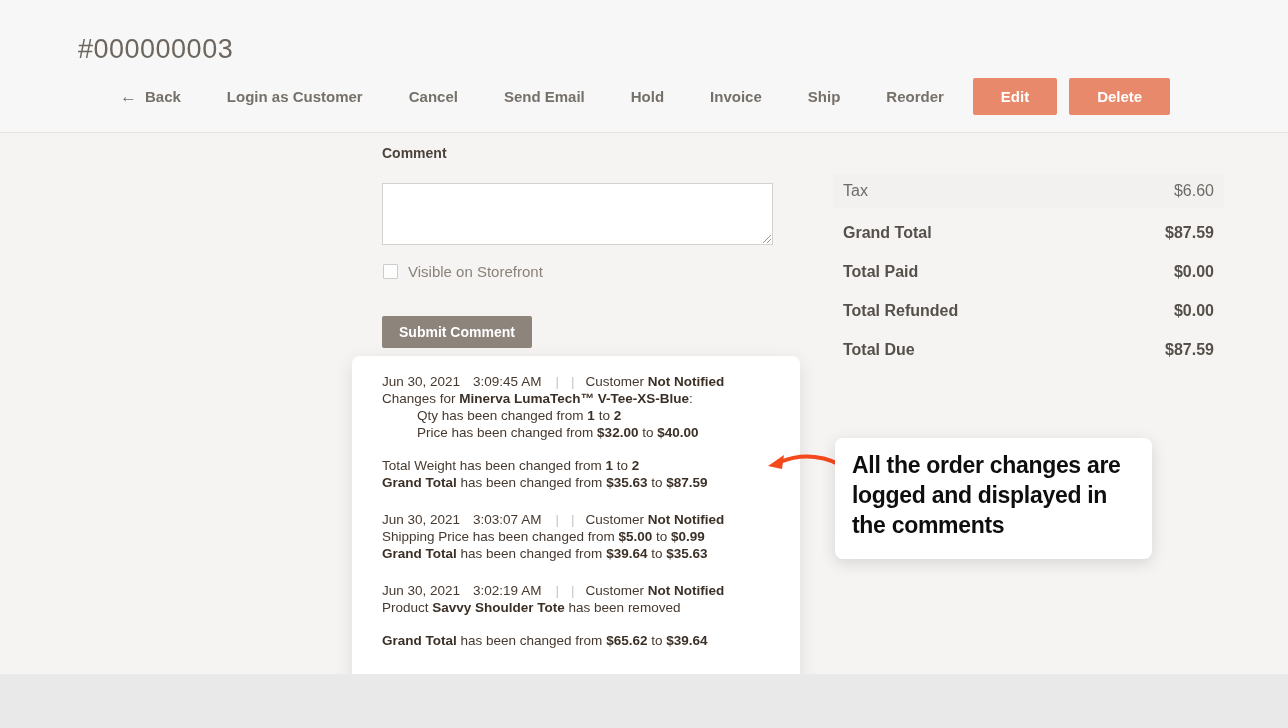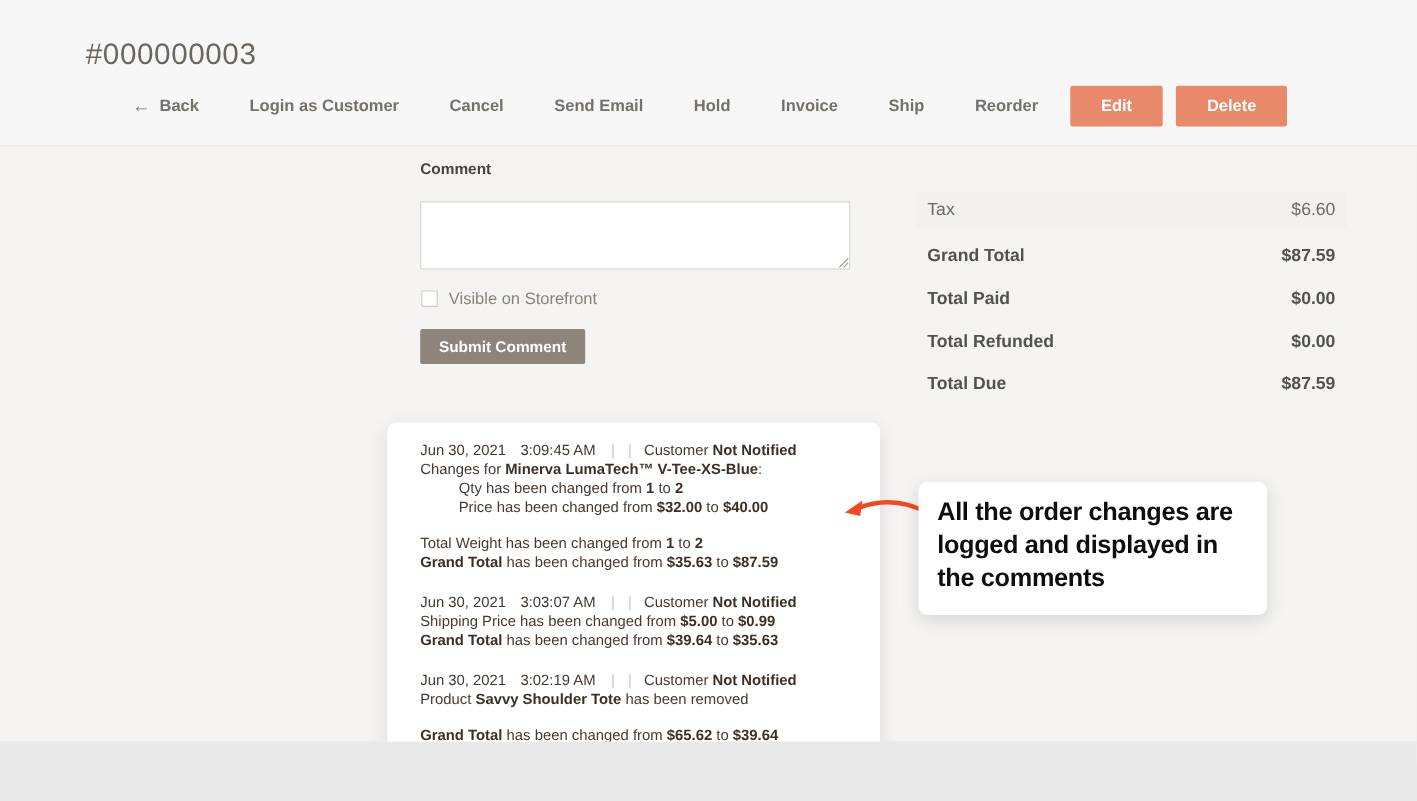--- a/index.html
+++ b/index.html
@@ -54,21 +54,21 @@
   .checkbox {
     position:absolute; left:383px; top:264px; width:15px; height:15px;
     appearance:none; -webkit-appearance:none; margin:0;
     border:1px solid #cfcbc6; background:#fdfdfd; border-radius:1px; cursor:pointer;
   }
   .checkbox-label {
     position:absolute; left:408px; top:263px;
     font-size:15px; color:#8a827a;
   }
   .submit-btn {
-    position:absolute; left:382px; top:299px; height:32px; padding:0 17px;
+    position:absolute; left:382px; top:316px; height:32px; padding:0 17px;
     background:#8d847c; border:none; border-radius:2px; cursor:pointer;
     font-family:inherit; font-size:14px; font-weight:700; color:#ffffff;
   }
   
   .totals {
     position:absolute; left:833px; top:174px; width:391px;
   }
   .totals-row {
     display:flex; justify-content:space-between; align-items:center;
     height:39px; padding:0 10px; font-size:16px;
@@ -77,21 +77,20 @@
   .totals-row.highlight {
     height:34px; background:#f2f1f0; font-weight:400; color:#6e6b67;
     margin-bottom:5px;
   }
   
   .log-card {
     position:absolute; left:352px; top:356px; width:448px; height:326px;
     background:#ffffff; border-radius:8px;
     box-shadow:0 5px 18px rgba(0,0,0,0.10);
     padding:17px 30px;
-    margin-top:28px;
   }
   .log-entry { margin-top:20px; }
   .log-entry:first-child { margin-top:0; }
   .log-line {
     font-size:13.5px; line-height:17px; color:#46392f;
   }
   .log-line b { font-weight:700; color:#3c3026; }
   .log-line.indent { padding-left:35px; }
   .log-line.gap { margin-top:16px; }
   .entry-header { white-space:nowrap; }

